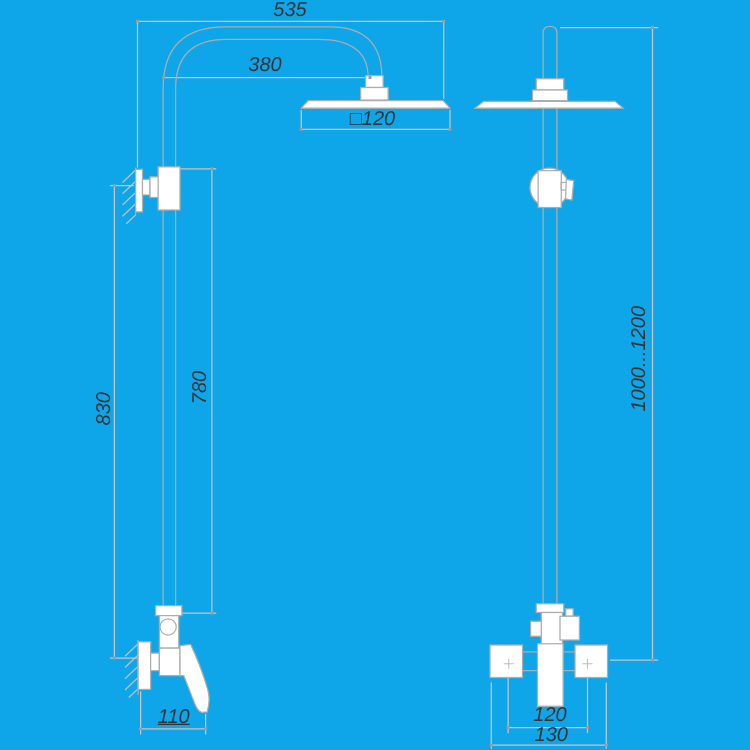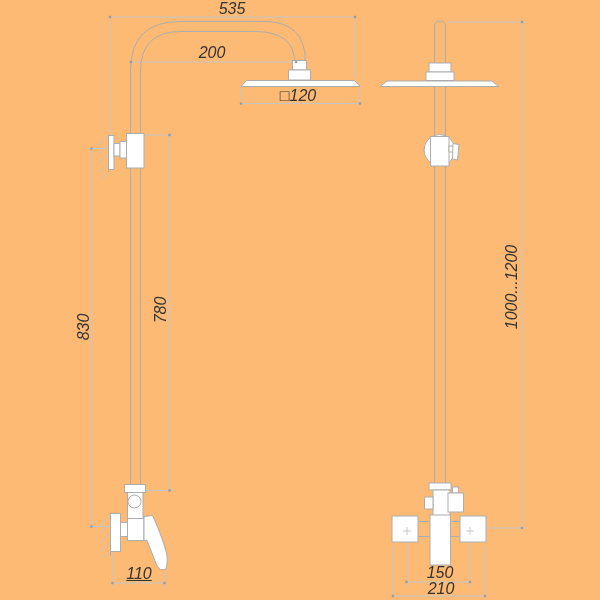--- a/index.html
+++ b/index.html
@@ -1,19 +1,19 @@
 <!DOCTYPE html>
 <html><head>
 <meta charset="utf-8">
 <style>
   html,body{margin:0;padding:0;background:#fff;}
   #canvas{
     position:relative;
     width:600px;height:600px;
-    background:#fdba74;
+    background:#0ea5e9;
     overflow:hidden;
     font-family:"Liberation Sans","DejaVu Sans",sans-serif;
   }
   #drawing{position:absolute;left:0;top:0;}
   .outline{fill:#ffffff;stroke:#adadad;stroke-width:1;}
   .oline{fill:none;stroke:#adadad;stroke-width:1;}
   .dim{fill:none;stroke:#c6c6c6;stroke-width:1;}
   .hatch{fill:none;stroke:#c2c2c2;stroke-width:0.9;}
   .tick{fill:#9c9c9c;stroke:none;}
   .dim-label{
@@ -177,29 +177,29 @@
       <rect class="tick" x="520.8" y="526.8" width="2.4" height="2.4"></rect>
       <rect class="tick" x="405.3" y="580.8" width="2.4" height="2.4"></rect>
       <rect class="tick" x="468.8" y="580.8" width="2.4" height="2.4"></rect>
       <rect class="tick" x="391.8" y="594.8" width="2.4" height="2.4"></rect>
       <rect class="tick" x="483.8" y="594.8" width="2.4" height="2.4"></rect>
     </g>
   </svg>
 
   <div class="dim-label" style="left:232px;top:9px;">535</div>
 
-  <div class="dim-label" style="left:212px;top:53px;">200</div>
+  <div class="dim-label" style="left:212px;top:53px;">380</div>
 
   <div class="dim-label" style="left:298px;top:96px;">□120</div>
 
   <div class="dim-label vertical" style="left:84px;top:327px;">830</div>
 
   <div class="dim-label vertical" style="left:161px;top:310px;">780</div>
 
   <div class="dim-label" style="left:139px;top:574px;text-decoration:underline;">110</div>
 
   <div class="dim-label vertical" style="left:512px;top:287px;">1000...1200</div>
 
-  <div class="dim-label" style="left:440px;top:573px;">150</div>
-
-  <div class="dim-label" style="left:441px;top:589px;">210</div>
+  <div class="dim-label" style="left:440px;top:573px;">120</div>
+
+  <div class="dim-label" style="left:441px;top:589px;">130</div>
 
 </div>
 
 </body></html>

